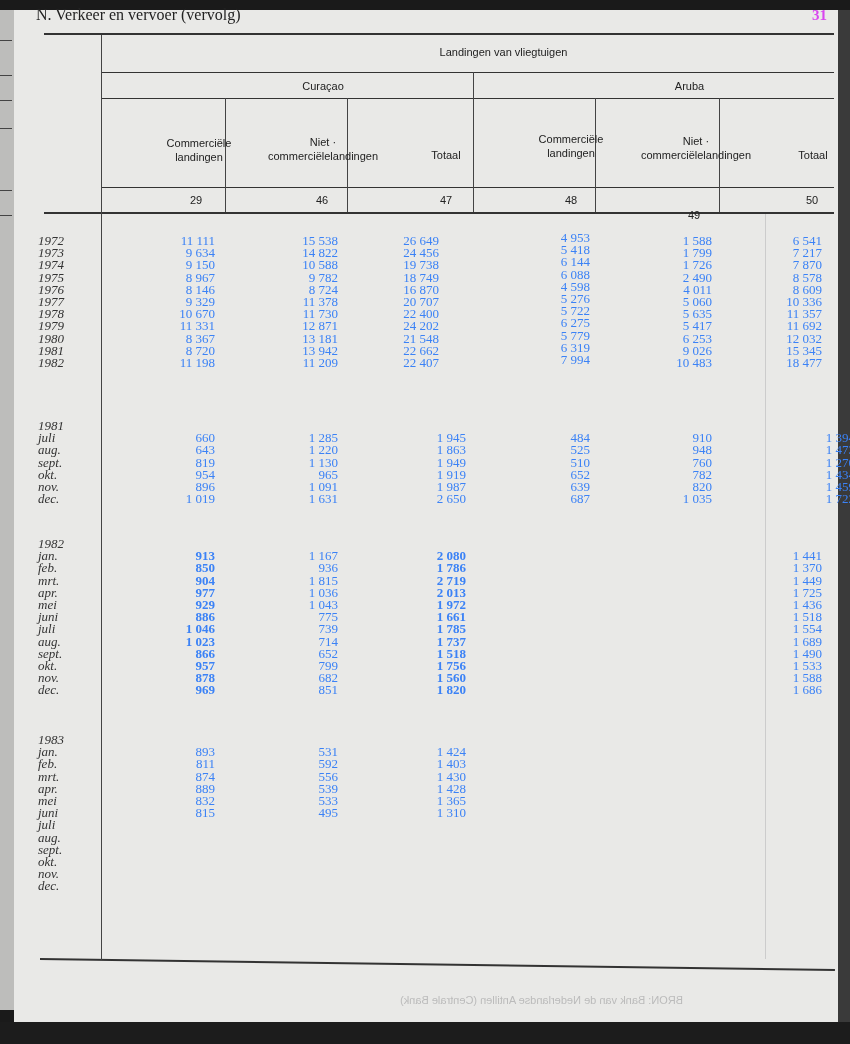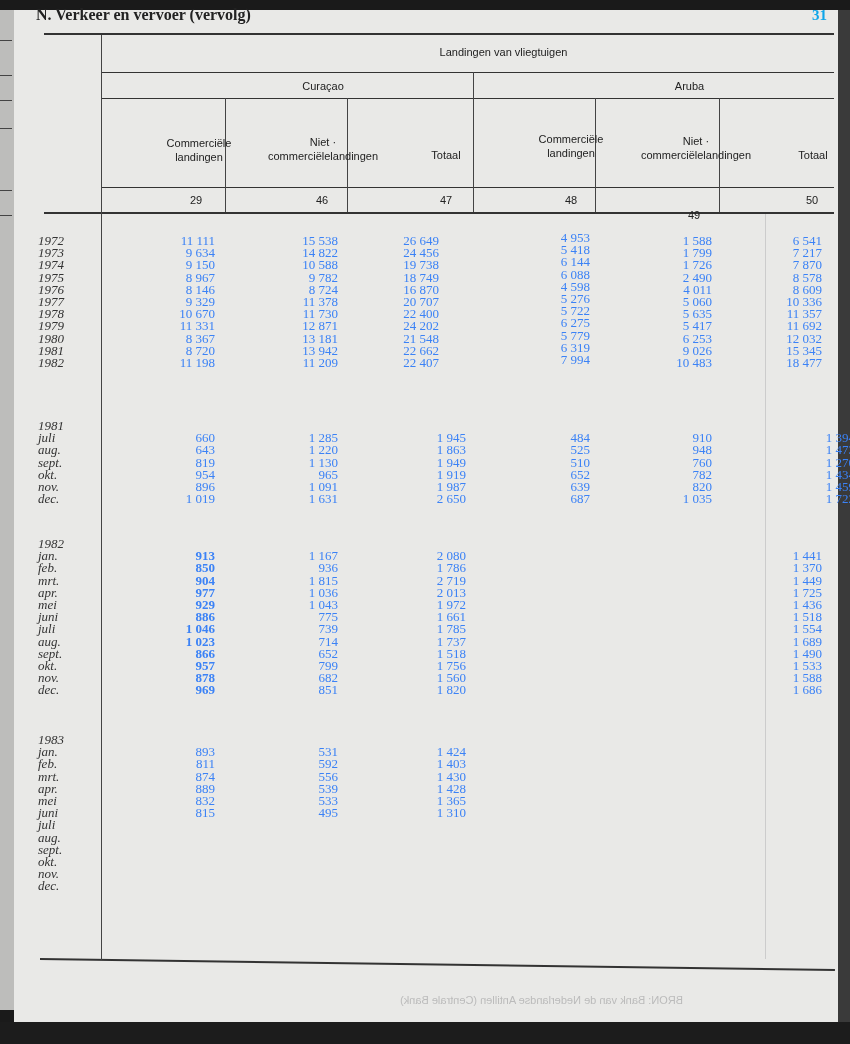--- a/index.html
+++ b/index.html
@@ -2,22 +2,22 @@
 <html><head>
 <meta charset="utf-8">
 <style>
   html, body { margin:0; padding:0; }
   body { width:850px; height:1044px; background:#1a1a1a; position:relative; overflow:hidden; font-family:"Liberation Serif", serif; }
   .page { position:absolute; left:14px; top:10px; width:826px; height:1025px; background:#e9e9e7; }
   .leftstrip { position:absolute; left:0; top:10px; width:14px; height:1000px; background:#bdbdbb; border-right:2px solid #555; }
   .leftstrip .tick { position:absolute; left:0; width:12px; height:1px; background:#444; }
   .rightedge { position:absolute; left:838px; top:10px; width:12px; height:1025px; background:#3a3a3a; }
   .bottomdark { position:absolute; left:0; top:1022px; width:850px; height:22px; background:#1c1c1c; }
-  .title { position:absolute; left:36px; top:6px; font-size:16px; font-weight:bold; color:#222; }
-  .pageno { position:absolute; left:812px; top:7px; font-size:15px; font-weight:bold; color:#0ea5e9; }
+  .title { position:absolute; left:36px; top:6px; font-size:16px; font-weight:normal; color:#222; }
+  .pageno { position:absolute; left:812px; top:7px; font-size:15px; font-weight:bold; color:#d946ef; }
   .hline { position:absolute; background:#333; }
   .vline { position:absolute; background:#444; width:1px; }
   .hdr { position:absolute; font-family:"Liberation Sans", sans-serif; font-size:11px; color:#222; text-align:center; line-height:14px;padding-left:36px; }
   .stub { position:absolute; left:38px; width:60px; font-style:italic; font-size:13px; color:#333; line-height:12.2px; }
   .col { position:absolute; text-align:right; font-size:13px; color:#3b82f6; line-height:12.2px; }
   .cell { display:block; height:12.2px; white-space:nowrap; }
   .source { position:absolute; left:400px; top:994px; font-family:"Liberation Sans", sans-serif; font-size:11px; color:#bbb; transform:scaleX(-1); }
 </style>
 </head>
 <body>
@@ -263,21 +263,21 @@
       <span class="cell">1 036</span>
       <span class="cell">1 043</span>
       <span class="cell">775</span>
       <span class="cell">739</span>
       <span class="cell">714</span>
       <span class="cell">652</span>
       <span class="cell">799</span>
       <span class="cell">682</span>
       <span class="cell">851</span>
     </div>
-    <div class="col" style="top: 538px; left: 376px; width: 90px;">
+    <div class="col" style="top: 538px; left: 376px; width: 90px; font-weight: bold;">
       <span class="cell"></span>
       <span class="cell">2 080</span>
       <span class="cell">1 786</span>
       <span class="cell">2 719</span>
       <span class="cell">2 013</span>
       <span class="cell">1 972</span>
       <span class="cell">1 661</span>
       <span class="cell">1 785</span>
       <span class="cell">1 737</span>
       <span class="cell">1 518</span>

